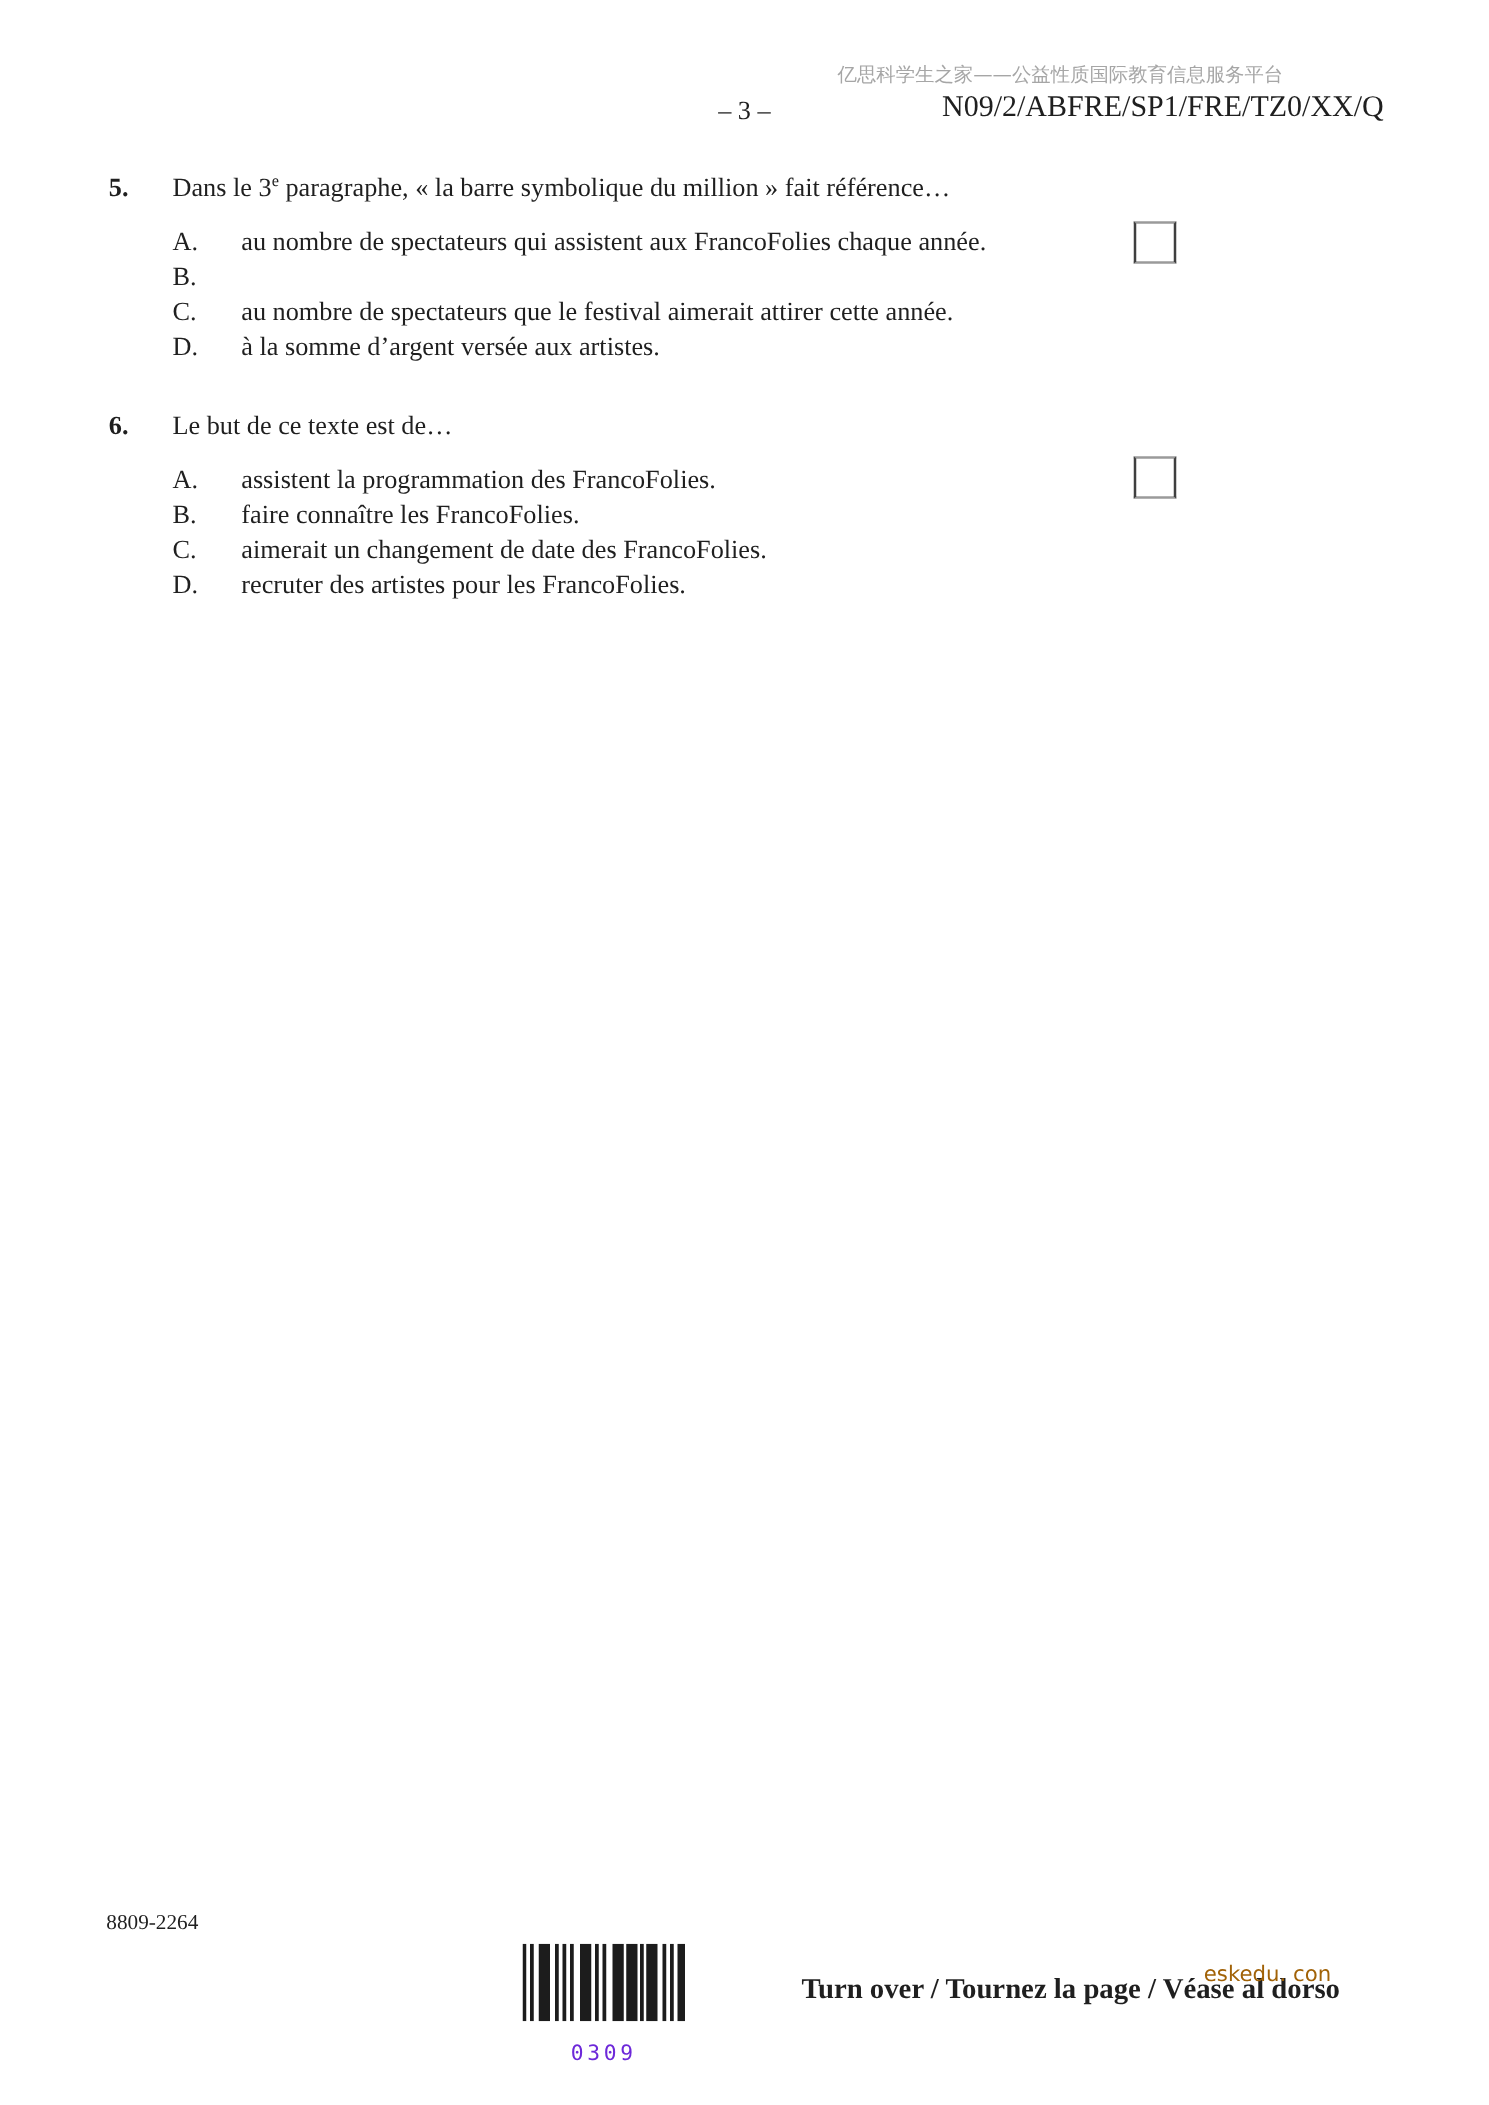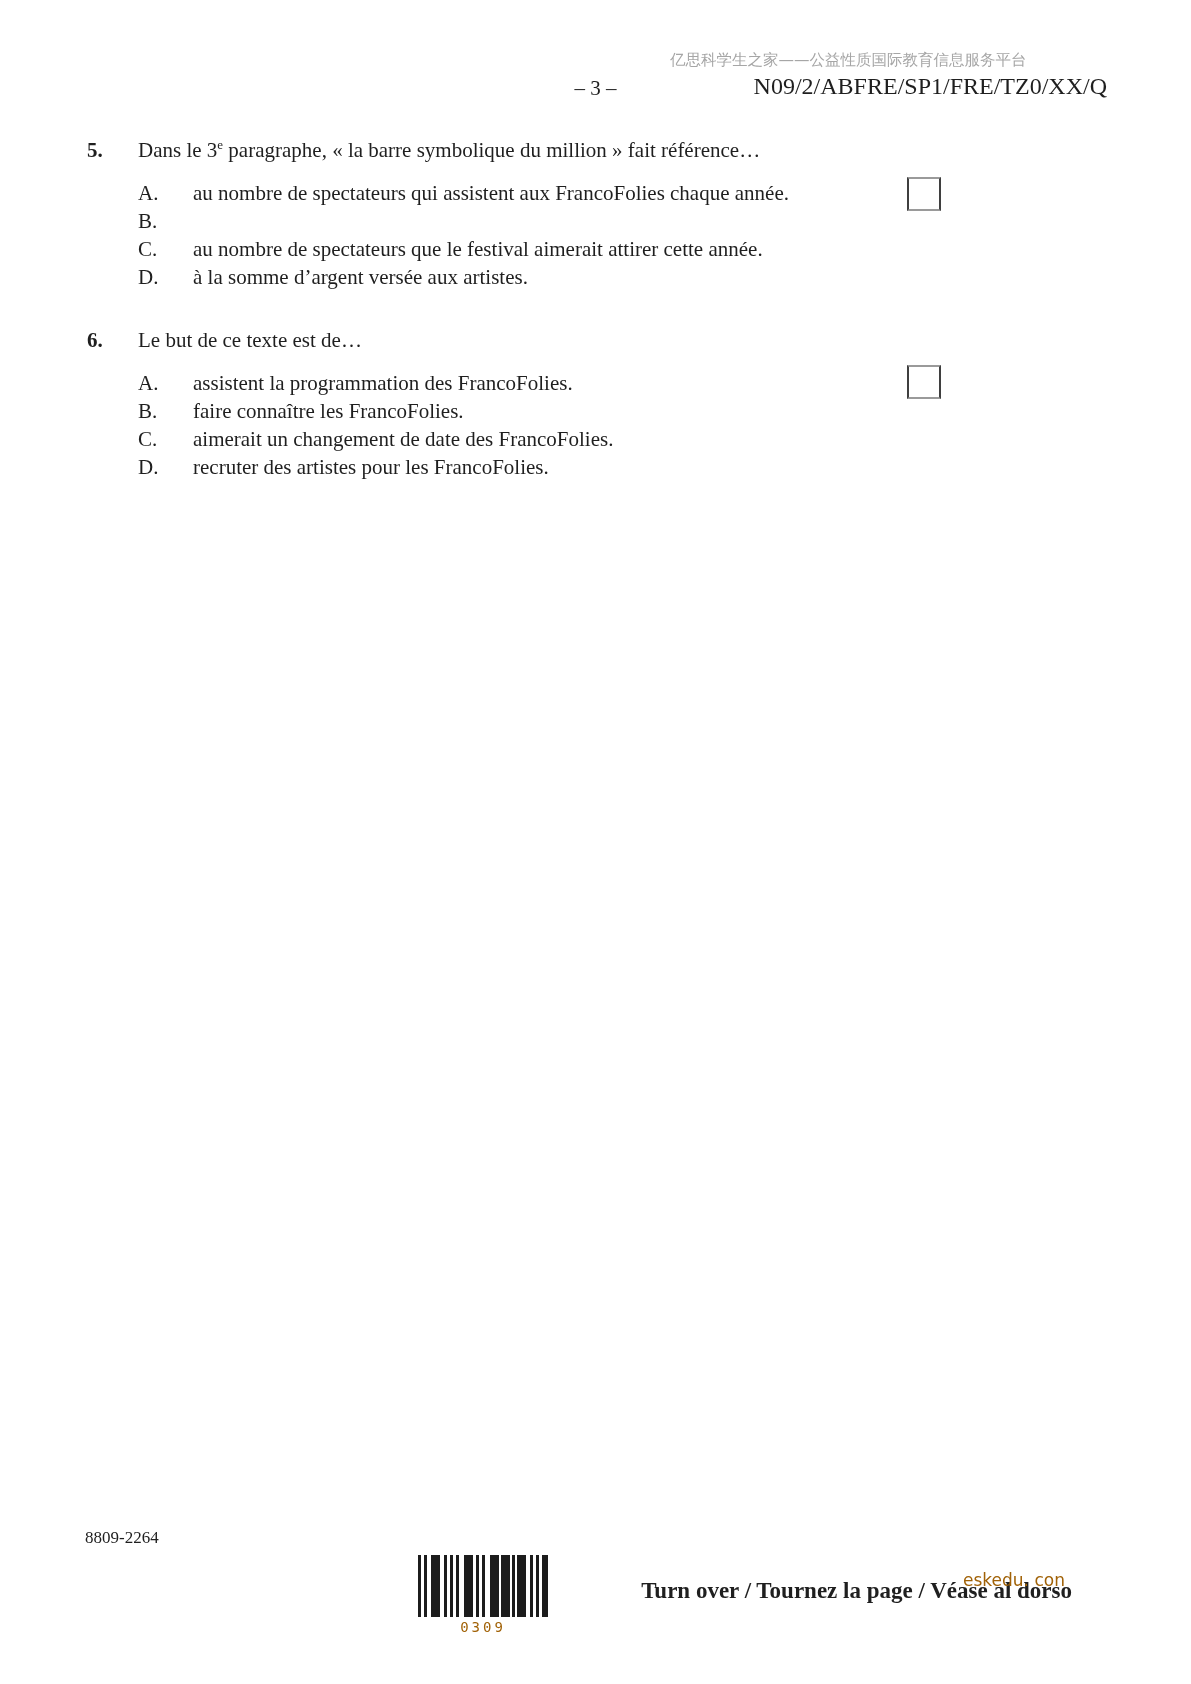--- a/index.html
+++ b/index.html
@@ -101,25 +101,25 @@
   }
   .barcode-block {
     position: absolute;
     left: 418px;
     top: 1555px;
     width: 130px;
     text-align: center;
   }
   .barcode-block svg { display: block; }
   .barcode-number {
-    margin-top: 2px;
+    margin-top: 16px;
     font-family: "DejaVu Sans Mono", monospace;
-    font-size: 14px;
+    font-size: 17px;
     letter-spacing: 3px;
-    color: #a16207;
+    color: #6d28d9;
   }
   .ftr-turnover {
     position: absolute;
     right: 119px;
     top: 1578px;
     font-size: 23px;
     font-weight: bold;
     white-space: nowrap;
     text-align: center;
   }

